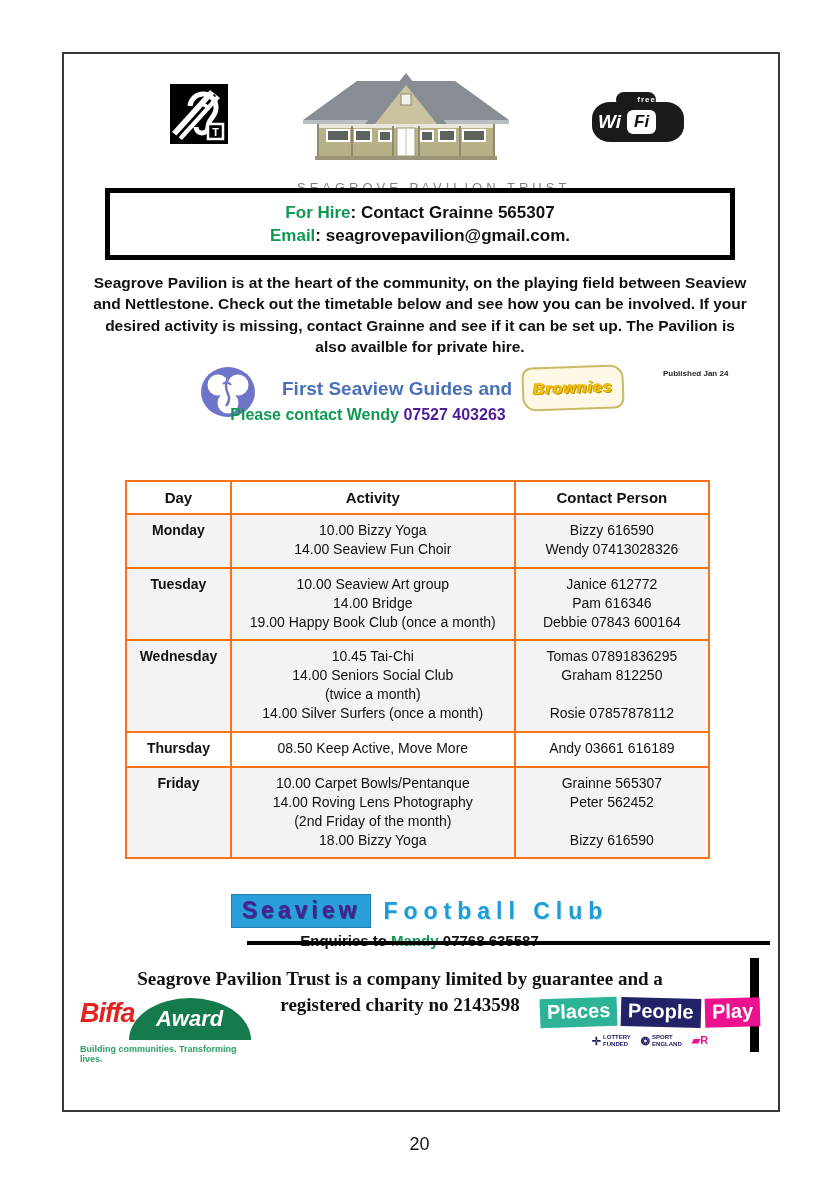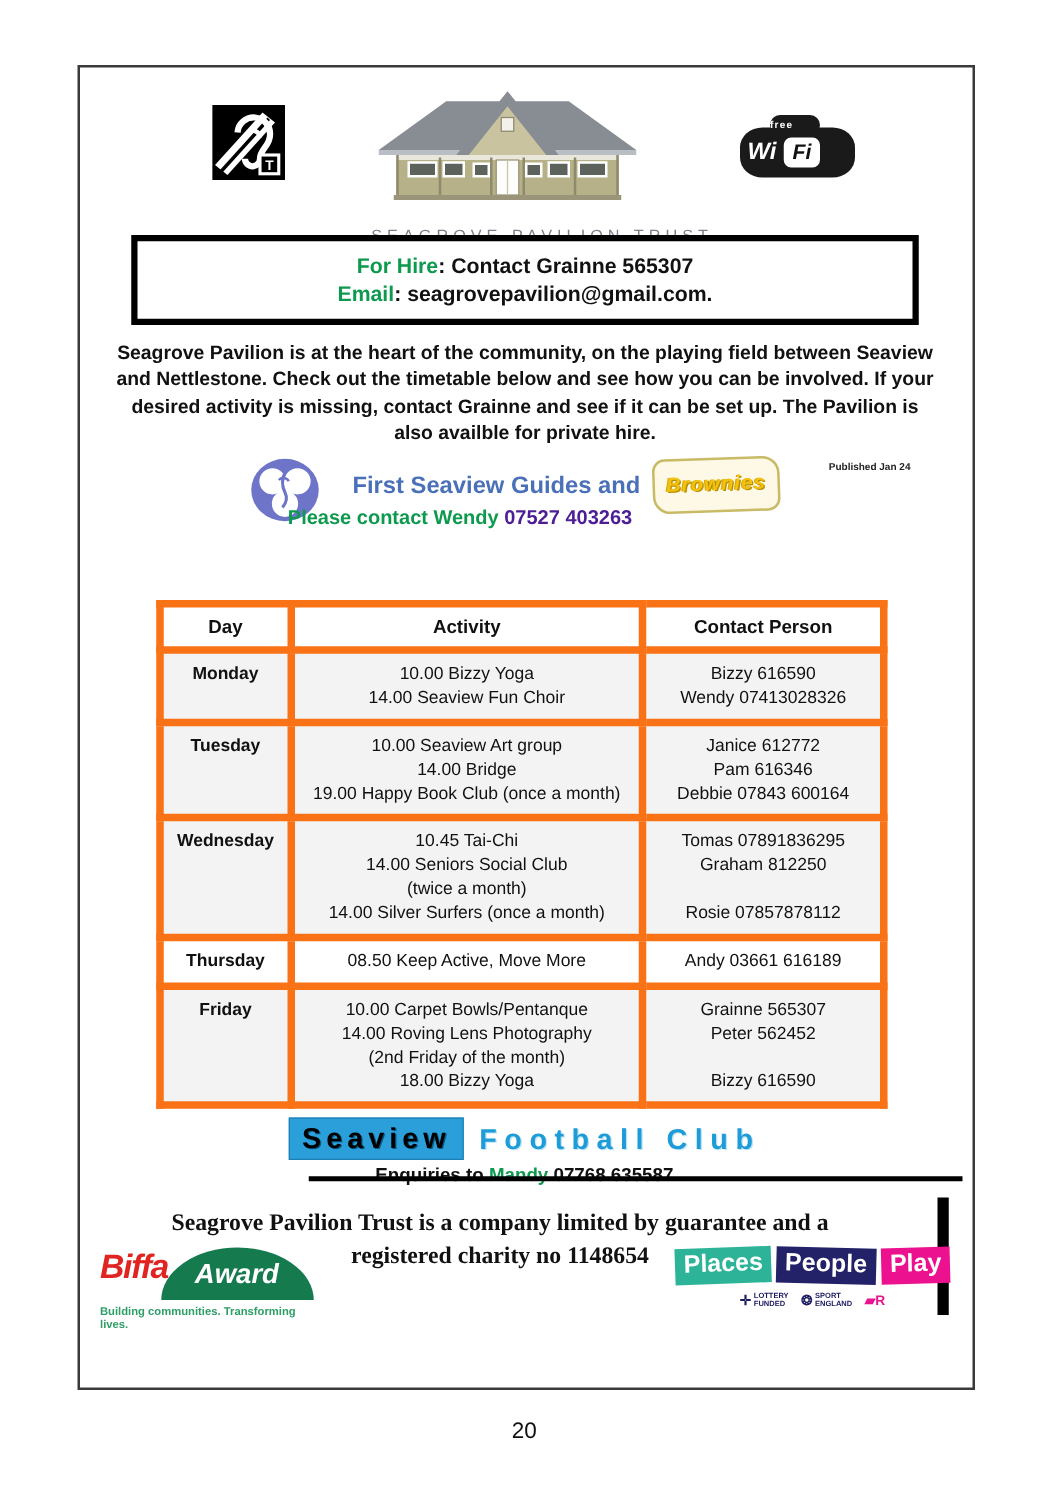--- a/index.html
+++ b/index.html
@@ -7,21 +7,21 @@
   .page { position:relative; width:839px; height:1191px; margin:0 auto; background:#fff; overflow:hidden; }
   .frame { position:absolute; left:62px; top:52px; width:718px; height:1060px; border:2px solid #3a3a3a; background:#fff; }
 
   
   .hearing { position:absolute; left:170px; top:84px; width:58px; height:60px; background:#000; }
   .pavilion-wrap { position:absolute; left:297px; top:68px; width:218px; text-align:center; }
   .pavilion-title { color:#7d828a; font-size:13px; letter-spacing:4px; font-weight:500; margin-top:14px; white-space:nowrap; }
   .pavilion-url { color:#111; font-size:11px; font-weight:700; margin-top:4px; }
   .wifi { position:absolute; left:588px; top:92px; width:100px; height:54px; }
   .wifi-cloud { position:absolute; left:4px; top:10px; width:92px; height:40px; background:#1a1a1a; border-radius:18px/16px; }
-  .wifi-tab { position:absolute; left:28px; top:0px; width:40px; height:16px; background:#1a1a1a; border-radius:8px; color:#fff; font-size:8px; font-weight:700; text-align:left; line-height:15px; letter-spacing:1px; }
+  .wifi-tab { position:absolute; left:28px; top:0px; width:40px; height:16px; background:#1a1a1a; border-radius:8px; color:#fff; font-size:8px; font-weight:700; text-align:right; line-height:15px; letter-spacing:1px; }
   .wifi-row { position:absolute; left:10px; top:16px; width:82px; display:flex; align-items:center; gap:4px; }
   .wifi-wi { color:#fff; font-weight:800; font-size:19px; font-style:italic; }
   .wifi-fi { background:#fff; color:#111; font-weight:800; font-size:17px; font-style:italic; border-radius:8px; padding:0 7px; line-height:24px; border:2px solid #1a1a1a; }
 
   
   .hire-box { position:absolute; left:105px; top:188px; width:630px; height:72px; border:5px solid #000; background:#fff; display:flex; flex-direction:column; justify-content:center; align-items:center; gap:3px; }
   .hire-line { font-size:17px; font-weight:700; color:#111; }
   .green { color:#0d9a4e; }
 
   .intro { position:absolute; left:88px; top:272px; width:664px; text-align:center; font-size:15.5px; font-weight:700; color:#111; line-height:1.38; }
@@ -30,31 +30,31 @@
   .trefoil { position:absolute; left:197px; top:364px; }
   .guides-title { position:absolute; left:282px; top:378px; width:250px; font-size:19px; font-weight:700; color:#4a70b8; }
   .brownies { position:absolute; left:522px; top:366px; width:102px; height:44px; background:#fdf9e6; border:2px solid #c9ba66; border-radius:10px 14px 10px 14px; transform:rotate(-2deg); display:flex; align-items:center; justify-content:center; }
   .brownies span { font-size:16px; font-weight:800; font-style:italic; color:#f3c20e; text-shadow:1px 1px 0 #b98f00, -1px 0 0 #d8a90a; letter-spacing:1px; }
   .published { position:absolute; left:663px; top:369px; font-size:8px; font-weight:700; color:#222; }
   .guides-contact { position:absolute; left:88px; top:406px; width:560px; text-align:center; font-size:16px; font-weight:700; }
   .guides-contact .num { color:#4c1d95; }
 
   
   table.timetable { position:absolute; left:125px; top:480px; width:585px; border-collapse:collapse; }
-  .timetable th, .timetable td { border:6px solid #f97316; font-size:14px; color:#111; text-align:center; vertical-align:top; padding:6px 5px 8px 5px; }
+  .timetable th, .timetable td { border:2px solid #f97316; font-size:14px; color:#111; text-align:center; vertical-align:top; padding:6px 5px 8px 5px; }
   .timetable th { font-size:15px; font-weight:700; background:#fff; padding:7px 4px; vertical-align:middle; }
   .timetable td { background:#f3f3f3; white-space:pre-line; line-height:1.35; }
   .timetable td.day { font-weight:700; }
   .timetable tbody tr:nth-child(4) td { background:#fff; }
   .col-day { width:105px; } .col-act { width:285px; } .col-con { width:195px; }
 
   
   .fc { position:absolute; left:0; top:894px; width:839px; text-align:center; }
   .fc-line { display:inline-flex; align-items:center; gap:12px; }
-  .fc-box { background:#2b9fd9; color:#000000; font-weight:800; font-size:23px; letter-spacing:4px; padding:2px 10px 3px 10px; text-shadow:1px 1px 0 #0a5a88; border:1px solid #1d7fb5; }
+  .fc-box { background:#2b9fd9; color:#4c1d95; font-weight:800; font-size:23px; letter-spacing:4px; padding:2px 10px 3px 10px; text-shadow:1px 1px 0 #0a5a88; border:1px solid #1d7fb5; }
   .fc-rest { color:#1e9cd7; font-weight:800; font-size:23px; letter-spacing:6px; text-shadow:1px 1px 0 #bfe4f5; }
   .fc-enq { margin-top:4px; font-size:15px; font-weight:700; color:#111; }
 
   
   .strip-topline { position:absolute; left:247px; top:941px; width:523px; height:4px; background:#000; }
   .strip-rightbar { position:absolute; left:750px; top:958px; width:9px; height:94px; background:#000; }
   .charity { position:absolute; left:120px; top:966px; width:560px; text-align:center; font-family:"Liberation Serif", serif; font-weight:700; font-size:19px; color:#111; line-height:1.35; }
   .biffa { position:absolute; left:80px; top:998px; width:180px; }
   .biffa-row { display:flex; align-items:flex-start; }
   .biffa-name { color:#e02421; font-weight:800; font-style:italic; font-size:27px; letter-spacing:-1px; z-index:2; }
@@ -236,21 +236,21 @@
     </div>
     <div class="fc-enq">
       <span>Enquiries to </span><span class="green">Mandy</span><span> 07768 635587</span>
     </div>
   </div>
 
   <div class="strip-topline"></div>
   <div class="strip-rightbar"></div>
   <div class="charity">
     <span>Seagrove Pavilion Trust is a company limited by guarantee and a</span><br>
-    <span>registered charity no 1148654</span>
+    <span>registered charity no 2143598</span>
   </div>
 
   <div class="biffa">
     <div class="biffa-row">
       <span class="biffa-name">Biffa</span>
       <div class="biffa-dome">
         <span>Award</span>
       </div>
     </div>
     <div class="biffa-tag">Building communities. Transforming lives.</div>

